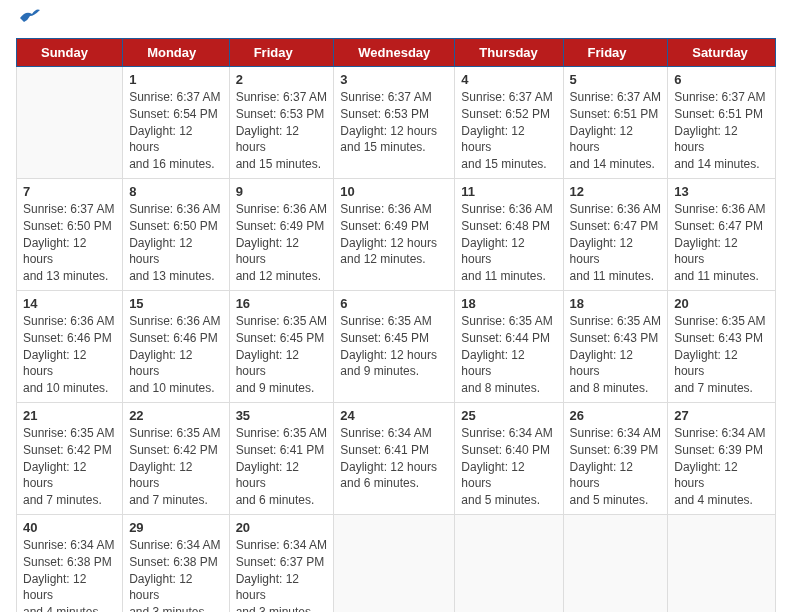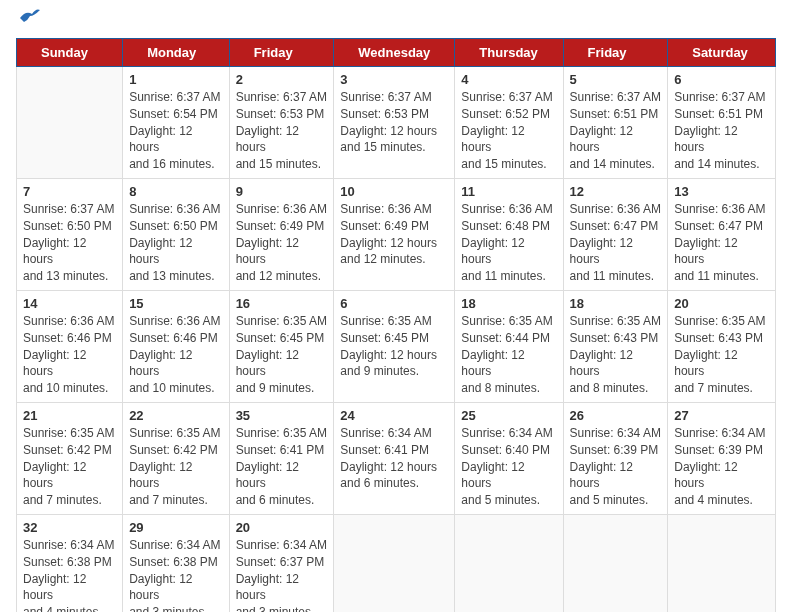--- a/index.html
+++ b/index.html
@@ -304,21 +304,21 @@
         <td>
           <span class="day-num">27</span>
           <div class="day-info" style="white-space: pre-line;">Sunrise: 6:34 AM
 Sunset: 6:39 PM
 Daylight: 12 hours
 and 4 minutes.</div>
         </td>
       </tr>
       <tr>
         <td>
-          <span class="day-num">32</span>
+          <span class="day-num">40</span>
           <div class="day-info" style="white-space: pre-line;">Sunrise: 6:34 AM
 Sunset: 6:38 PM
 Daylight: 12 hours
 and 4 minutes.</div>
         </td>
         <td>
           <span class="day-num">29</span>
           <div class="day-info" style="white-space: pre-line;">Sunrise: 6:34 AM
 Sunset: 6:38 PM
 Daylight: 12 hours

